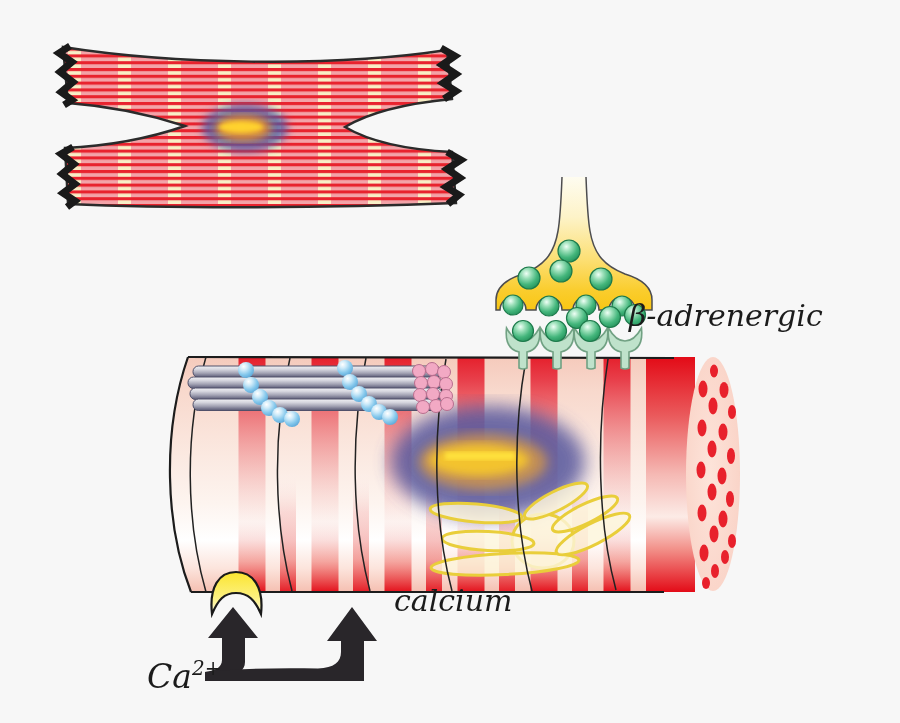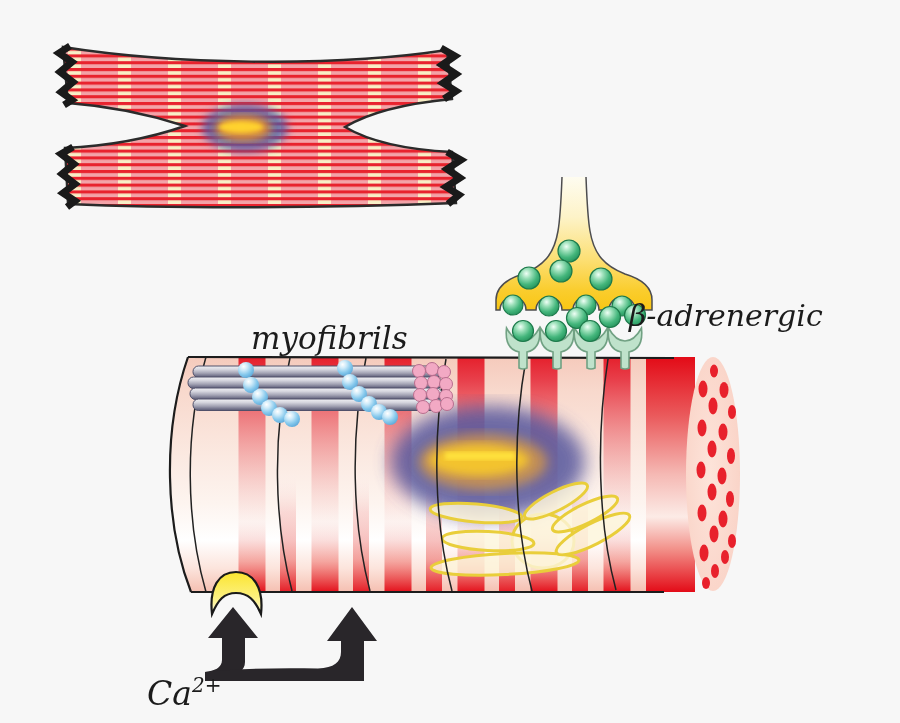--- a/index.html
+++ b/index.html
@@ -4,21 +4,21 @@
 <style>
   html,body{margin:0;padding:0;background:#f7f7f7;}
   .canvas{position:relative;width:900px;height:723px;background:#f7f7f7;
           font-family:"DejaVu Serif",serif;overflow:hidden;}
   .canvas svg{position:absolute;left:0;top:0;}
   .label{position:absolute;font-style:italic;color:#1b1b1b;white-space:nowrap;}
   .lbl-myofibrils{left:251px;top:320px;font-size:31px;}
   .lbl-beta{left:629px;top:301px;font-size:30px;line-height:30px;}
   .lbl-beta .l2{display:block;padding-left:8px;}
   .lbl-calcium{left:394px;top:586px;font-size:30px;line-height:30px;}
-  .lbl-ca{left:147px;top:674px;font-size:33px;}
+  .lbl-ca{left:147px;top:657px;font-size:33px;}
   .lbl-ca sup{font-size:20px;line-height:0;vertical-align:13px;}
 </style>
 </head>
 <body>
 
 <div class="canvas">
 
 <svg width="900" height="723" viewBox="0 0 900 723">
   <defs>
     <pattern id="redlines" width="8" height="6.8" patternUnits="userSpaceOnUse">
@@ -282,27 +282,26 @@
     <path d="M 63 47 C 170 64 330 68 447 50 L 452 99 C 410 103 370 112 345 127 C 372 143 412 150 452 152 L 456 203 C 330 208 180 209 68 204 L 65 148 C 110 146 150 138 185 126 C 148 114 108 106 68 103 Z" fill="none" stroke="#2b2b2b" stroke-width="2.4"></path>
     <g stroke="#1a1a1a" stroke-width="7" fill="none" stroke-linejoin="miter">
       <path d="M 70 46 L 59 53 L 72 62 L 60 72 L 73 82 L 61 92 L 72 100 L 64 105"></path>
       <path d="M 73 147 L 61 154 L 74 164 L 62 174 L 75 184 L 63 193 L 75 201 L 67 207"></path>
       <path d="M 441 48 L 455 56 L 442 65 L 456 74 L 443 83 L 456 91 L 444 99"></path>
       <path d="M 447 152 L 461 160 L 447 169 L 460 178 L 446 187 L 459 195 L 448 204"></path>
     </g>
   </g>
 </svg>
 
-<div class="label lbl-myofibrils">myofibrils</div>
 
 <div class="label lbl-beta">
   <span>β-adrenergic</span>
 </div>
 
 <div class="label lbl-calcium">
-  <br>
+  <span>calcium</span><br>
 </div>
 
 <div class="label lbl-ca">
   <span>Ca</span><sup>2+</sup>
 </div>
 
 </div>
 
 </body></html>

